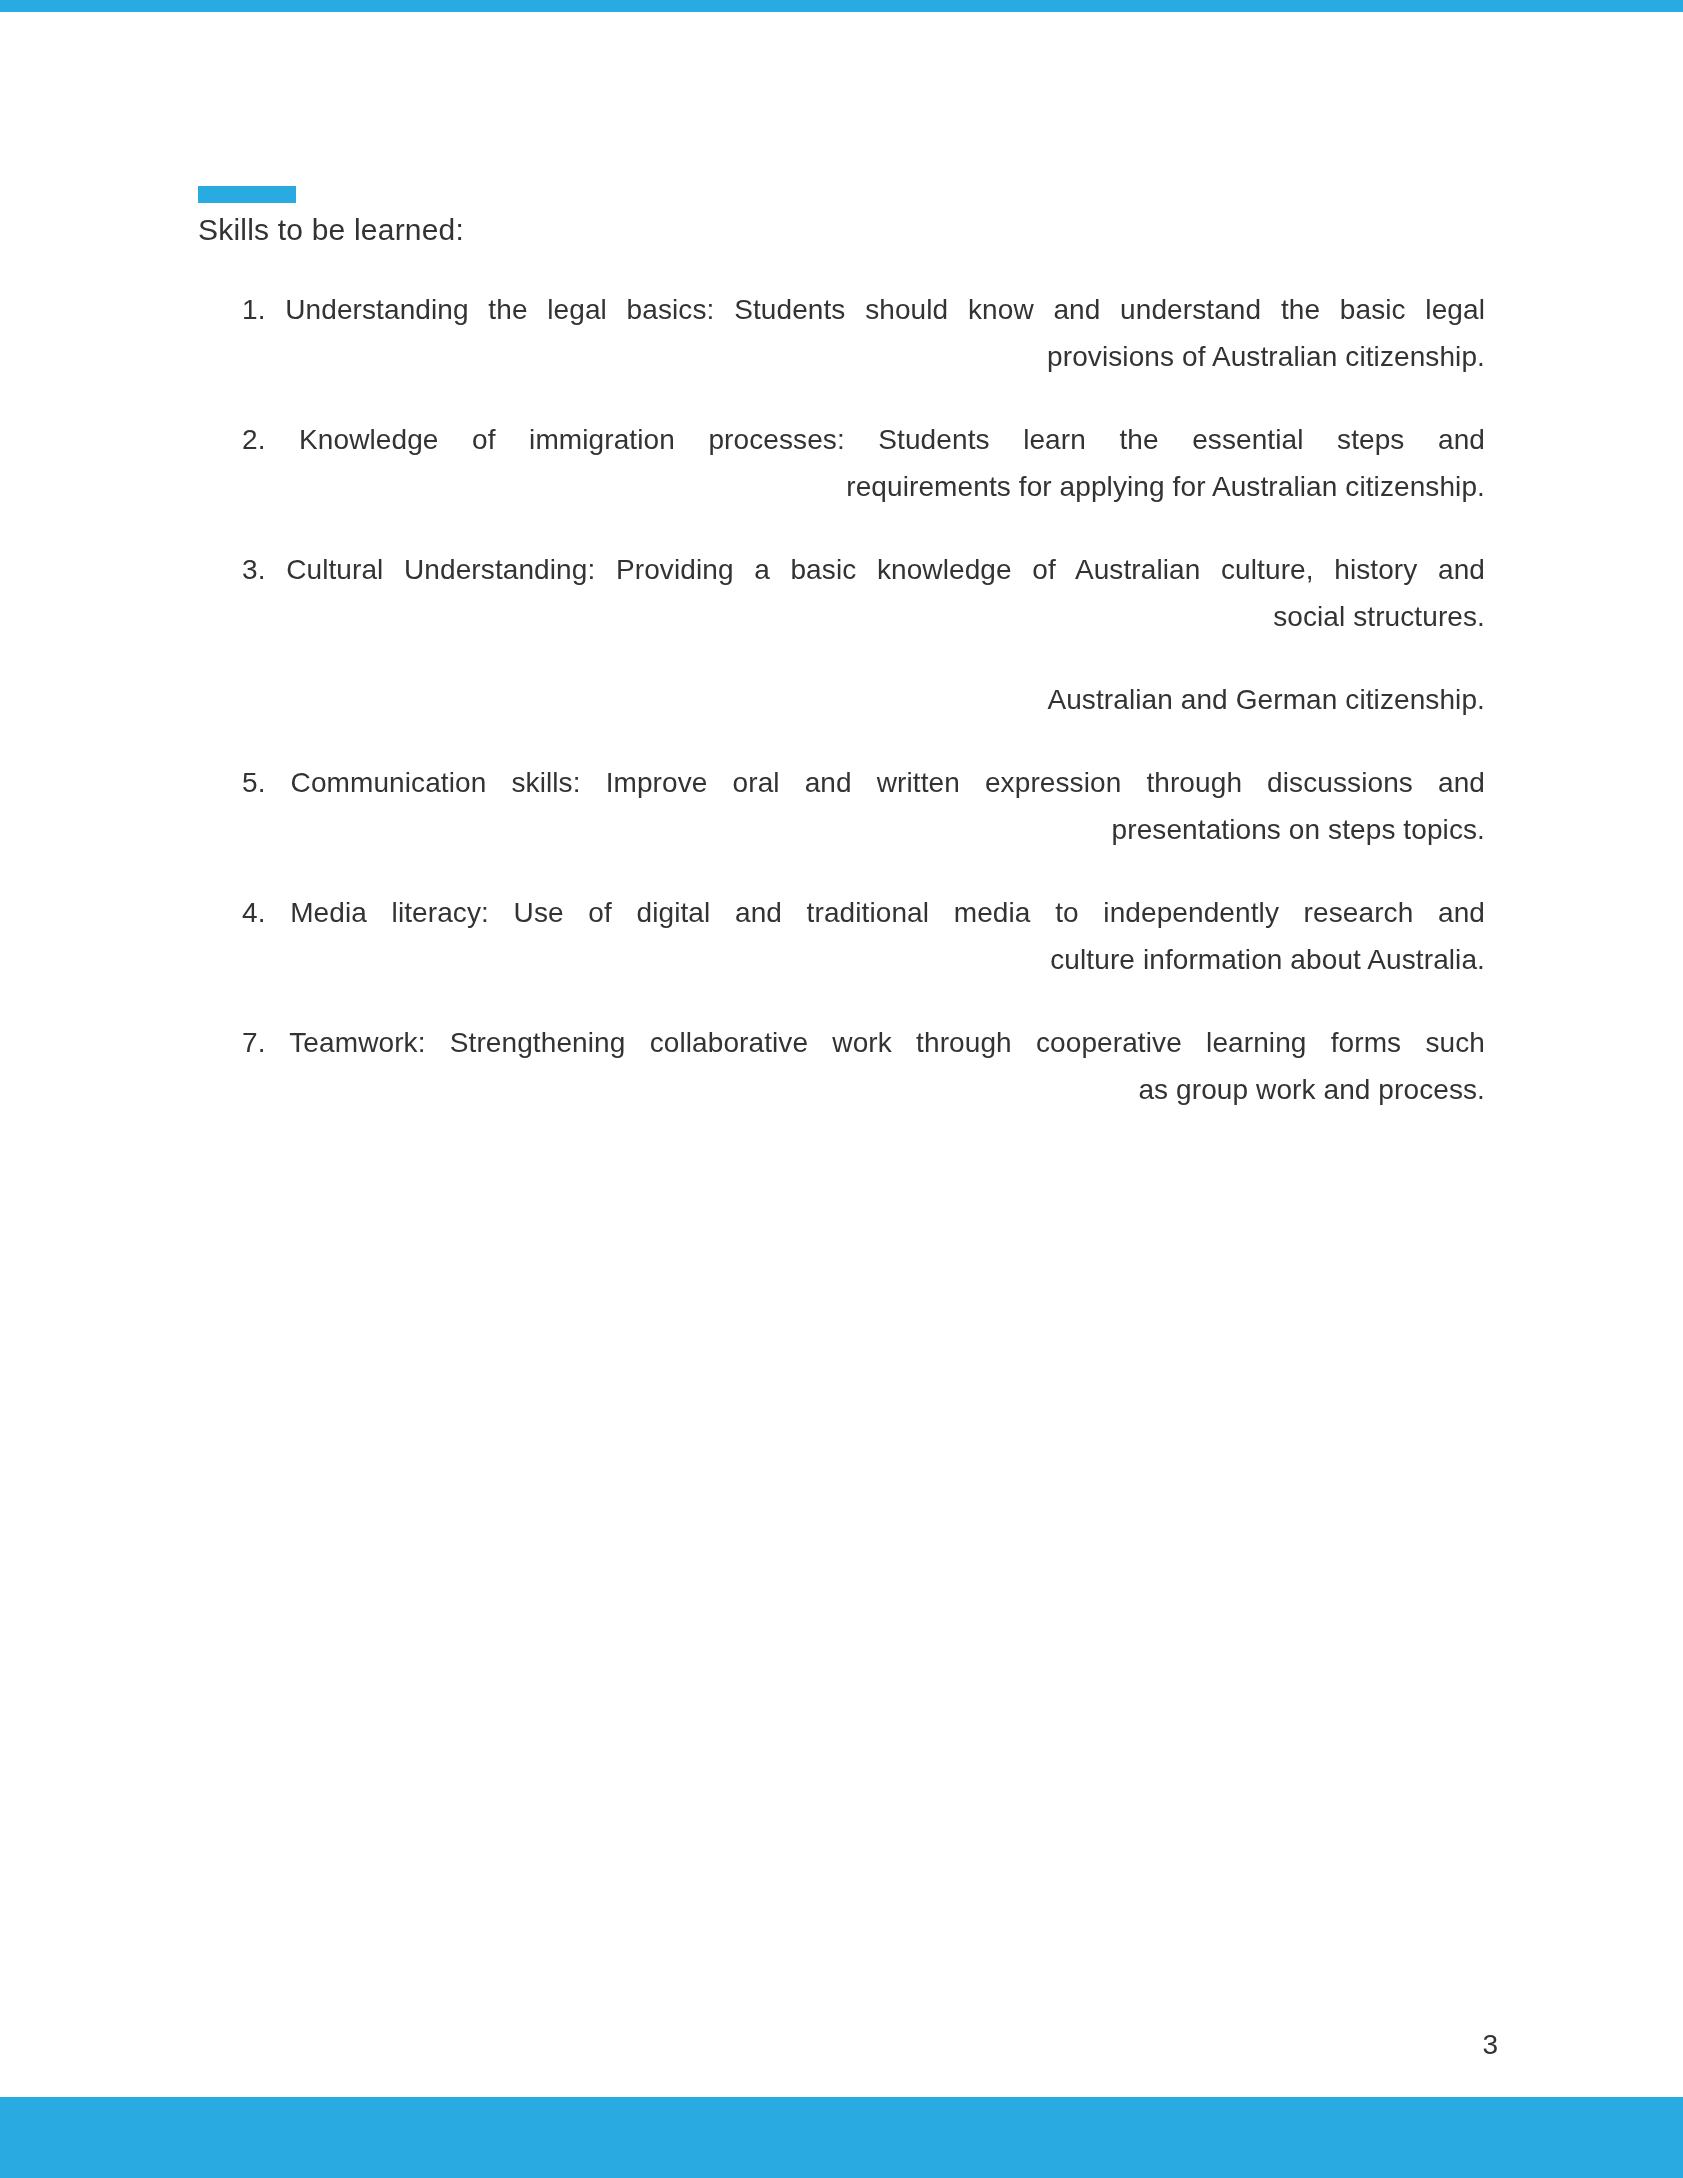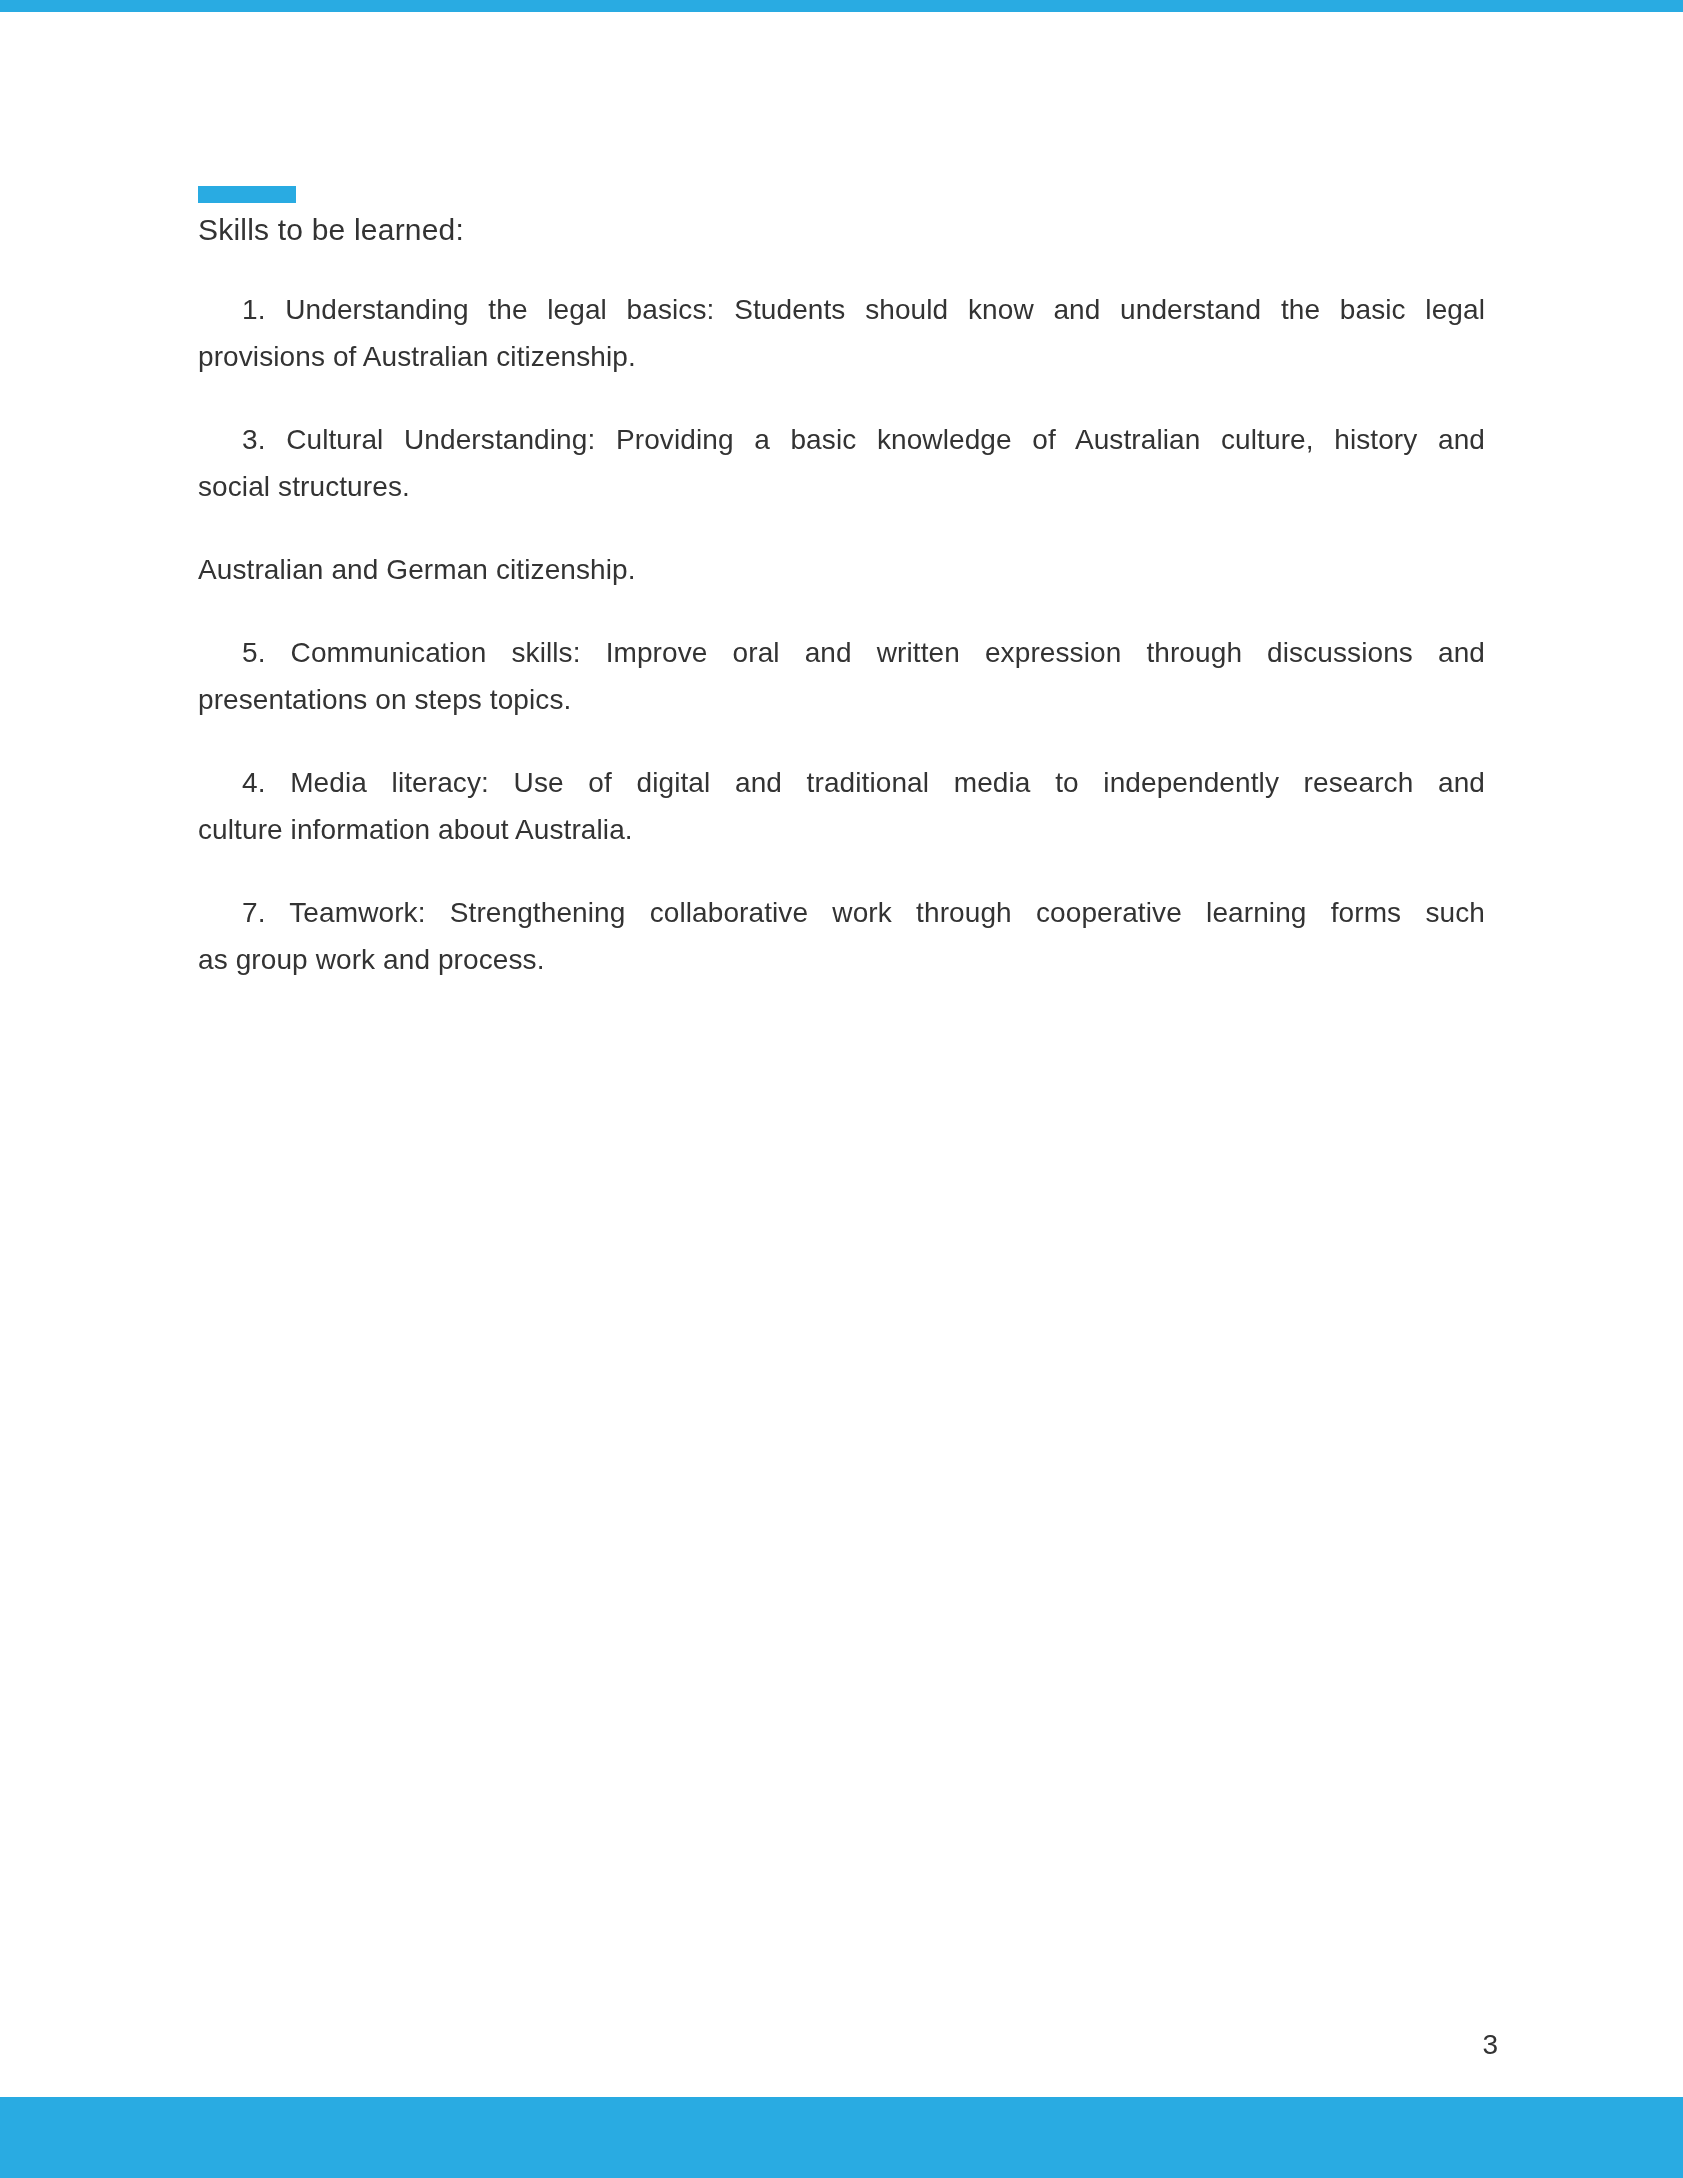--- a/index.html
+++ b/index.html
@@ -61,21 +61,21 @@
   }
   p.para .line-just {
     display: block;
     text-align: justify;
     text-align-last: justify;
     text-justify: inter-word;
     margin-left: 44px;
   }
   p.para .line-left {
     display: block;
-    text-align: left;
+    text-align: right;
   }
   .page-number {
     position: absolute;
     right: 198px;
     top: 2028px;
     font-size: 28px;
     line-height: 34px;
     color: var(--text);
   }
 </style>
@@ -89,20 +89,24 @@
   <main class="content">
     <div class="accent-rect"></div>
 
     <h1 class="section-heading">Skills to be learned:</h1>
 
     <p class="para">
       <span class="line-just">1. Understanding the legal basics: Students should know and understand the basic legal</span>
       <span class="line-left">provisions of Australian citizenship.</span>
     </p>
 
+    <p class="para">
+      <span class="line-just">2. Knowledge of immigration processes: Students learn the essential steps and</span>
+      <span class="line-left">requirements for applying for Australian citizenship.</span>
+    </p>
 
     <p class="para">
       <span class="line-just">3. Cultural Understanding: Providing a basic knowledge of Australian culture, history and</span>
       <span class="line-left">social structures.</span>
     </p>
 
     <p class="para">
       <span class="line-left">Australian and German citizenship.</span>
     </p>
 

